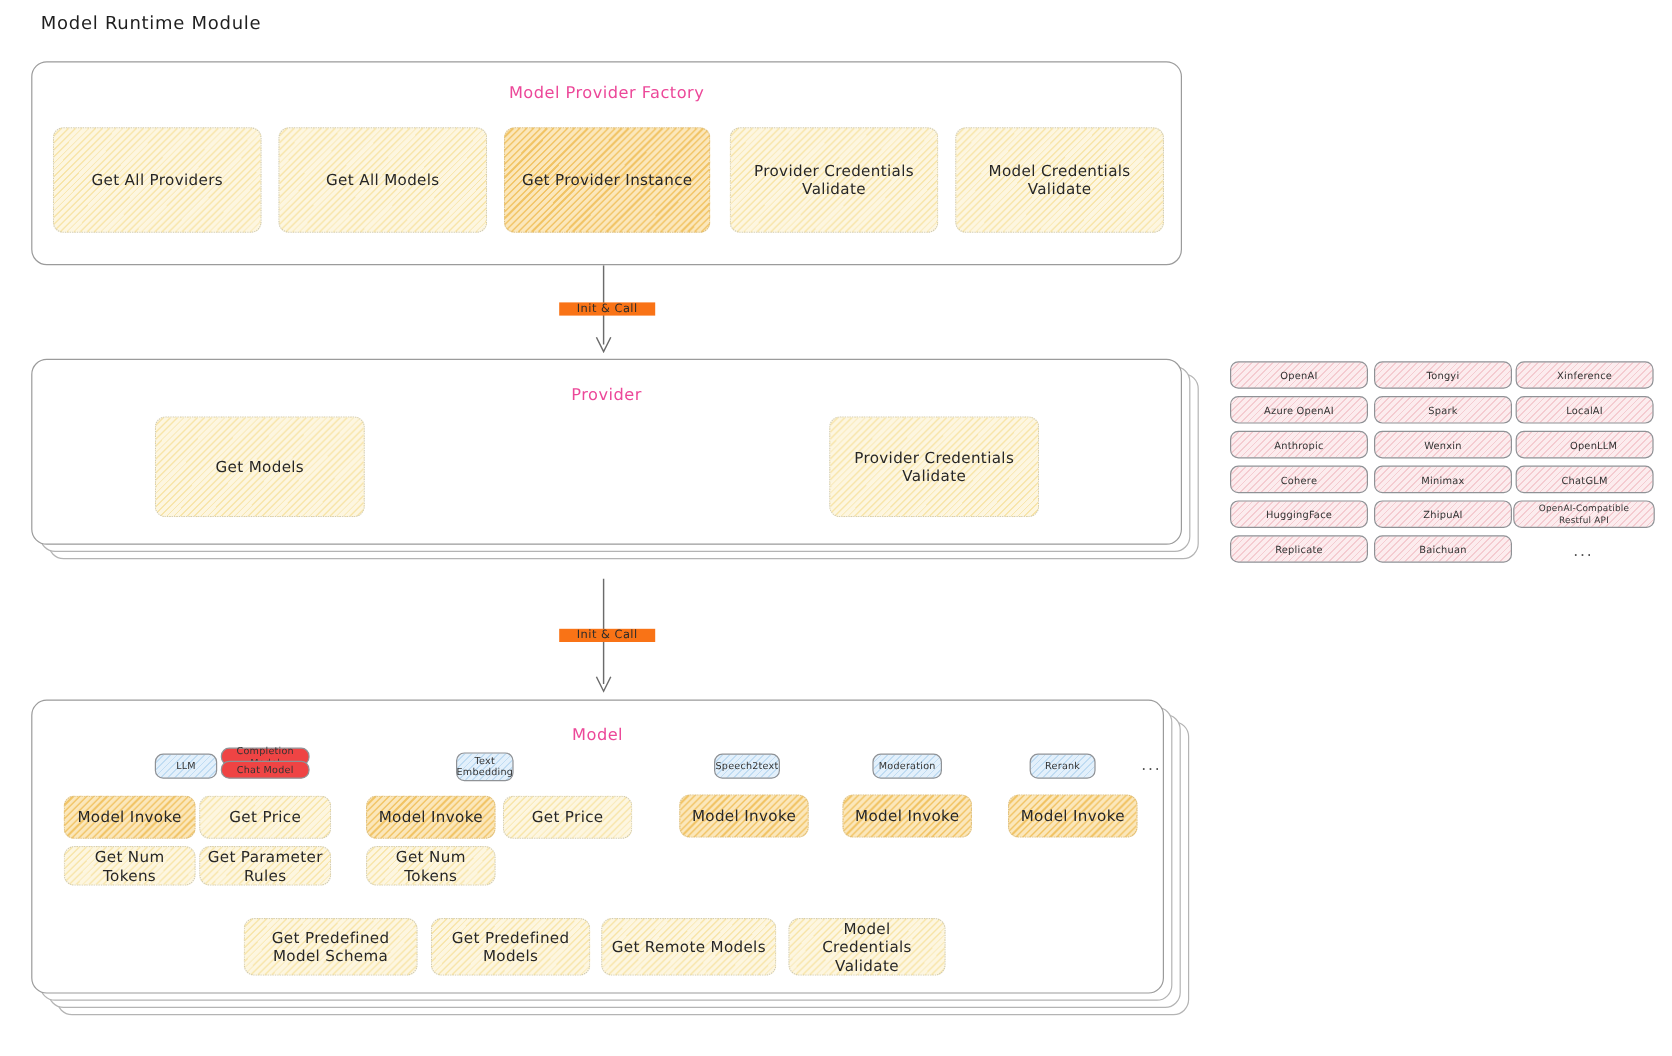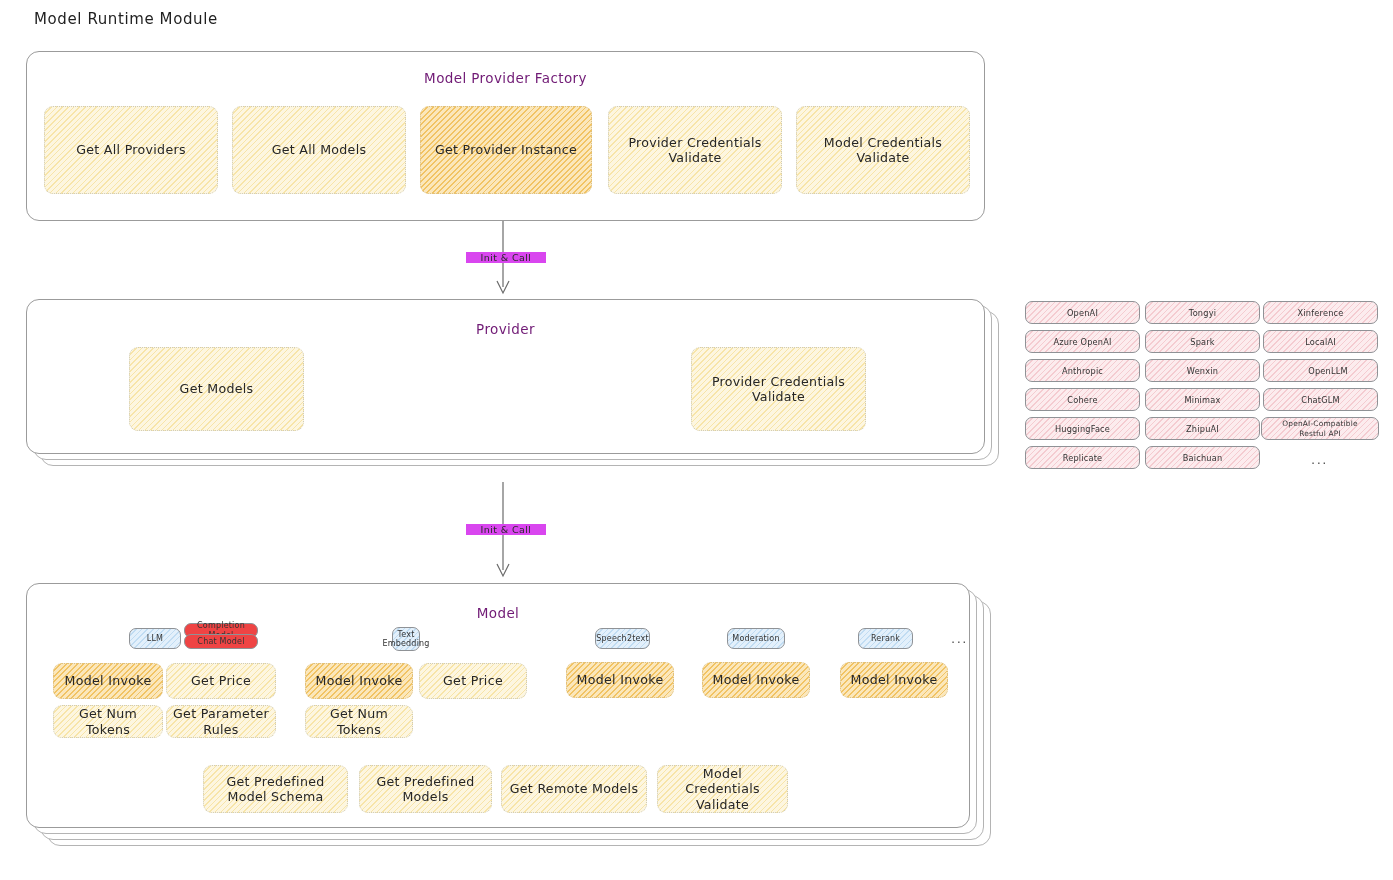--- a/index.html
+++ b/index.html
@@ -21,21 +21,21 @@
   .panel{
     position:absolute;background:#fff;border:1.1px solid #9b9b9b;
     border-radius:13px;box-sizing:border-box;
   }
   .panel-shadowlayer{
     position:absolute;background:#fff;border:1.1px solid #b4b4b4;
     border-radius:13px;box-sizing:border-box;
   }
   .panel-title{
     position:absolute;left:0;right:0;text-align:center;
-    font-size:13.5px;color:#701a75;letter-spacing:.4px;
+    font-size:13.5px;color:#ec4899;letter-spacing:.4px;
   }
 
   
   .node{
     position:absolute;box-sizing:border-box;
     border-radius:9px;
     display:flex;align-items:center;justify-content:center;
     text-align:center;line-height:1.22;
     font-size:12.6px;color:#262626;letter-spacing:.3px;
     padding:4px 6px;
@@ -77,21 +77,21 @@
     background-image:repeating-linear-gradient(135deg,
         rgba(232,150,160,.38) 0px, rgba(232,150,160,.38) 1px,
         rgba(255,255,255,0) 1px, rgba(255,255,255,0) 4px);
     font-size:8.2px;letter-spacing:.2px;color:#333;
   }
 
   
   .arrow{position:absolute;}
   .arrow-label{
     position:absolute;font-size:9.5px;color:#2b2b2b;
-    letter-spacing:.4px;text-align:center;background:#d946ef;padding:0 3px;
+    letter-spacing:.4px;text-align:center;background:#f97316;padding:0 3px;
   }
   .ellipsis{
     position:absolute;font-size:13px;color:#555;letter-spacing:1.5px;
   }
 </style>
 </head>
 <body>
 
 <div class="canvas">
 
@@ -207,21 +207,21 @@
   <div class="node n-blue" style="left:129px;top:628px;width:52px;height:21px;">
     <span>LLM</span>
     </div>
   <div class="node n-white" style="left:184px;top:623px;width:74px;height:15px;">
     <span>Completion Model</span>
     </div>
   <div class="node n-white" style="left:184px;top:634px;width:74px;height:15px;">
     <span>Chat Model</span>
     </div>
 
-  <div class="node n-blue" style="left:380px;top:627px;width:28px;height:24px;margin-left:12px;">
+  <div class="node n-blue" style="left:380px;top:627px;width:48px;height:24px;">
     <span>Text Embedding</span>
     </div>
   <div class="node n-blue" style="left:595px;top:628px;width:55px;height:21px;">
     <span>Speech2text</span>
     </div>
   <div class="node n-blue" style="left:727px;top:628px;width:58px;height:21px;align-items:center;">
     <span>Moderation</span>
     </div>
   <div class="node n-blue" style="left:858px;top:628px;width:55px;height:21px;">
     <span>Rerank</span>

